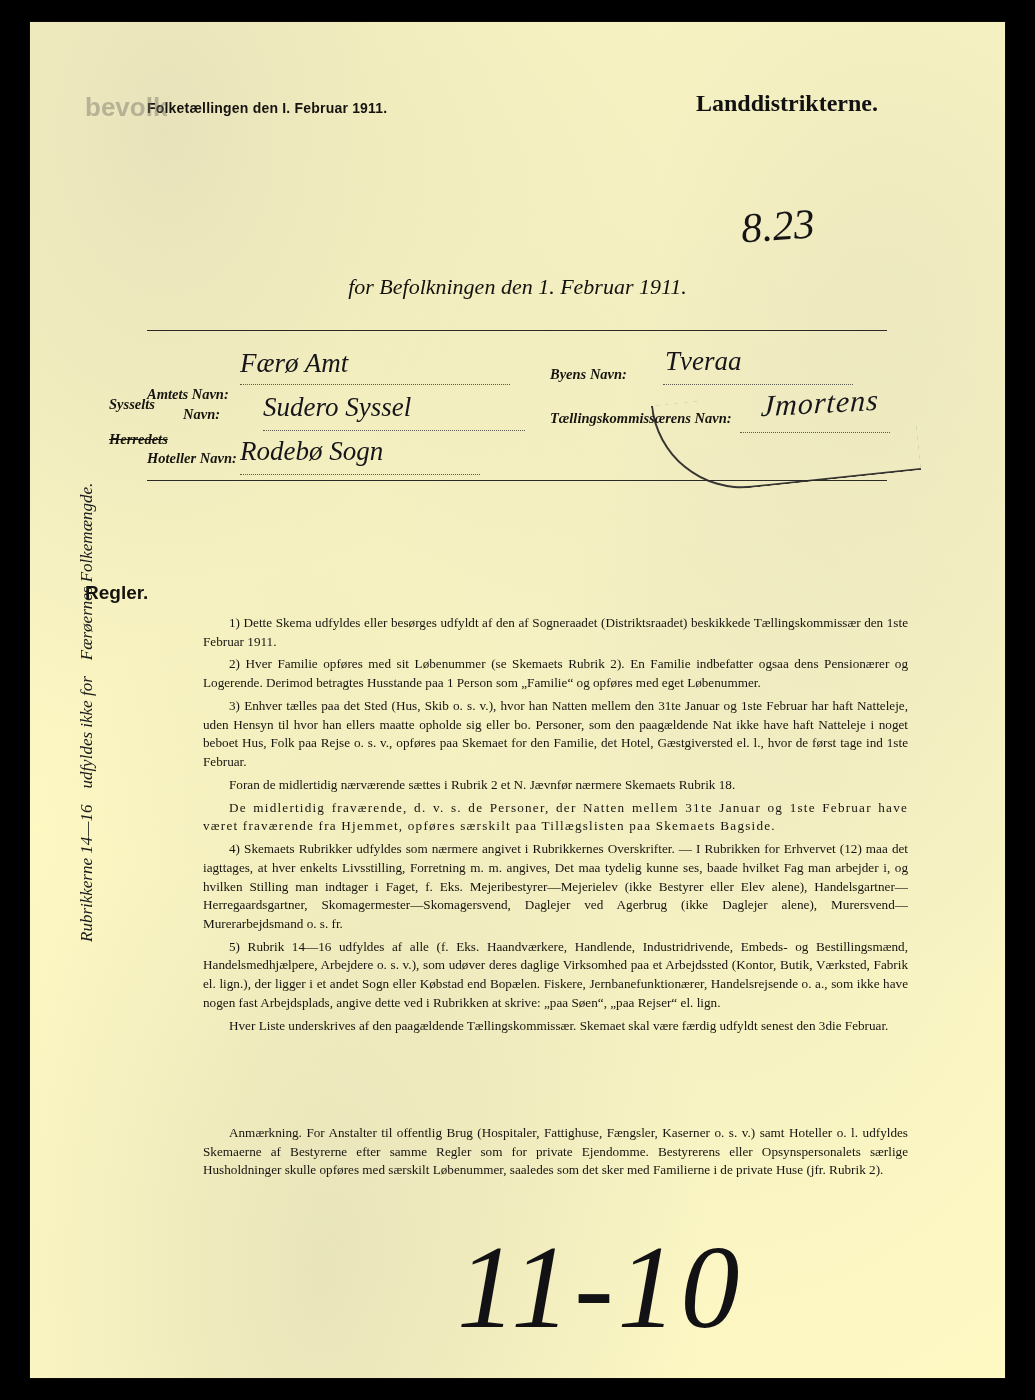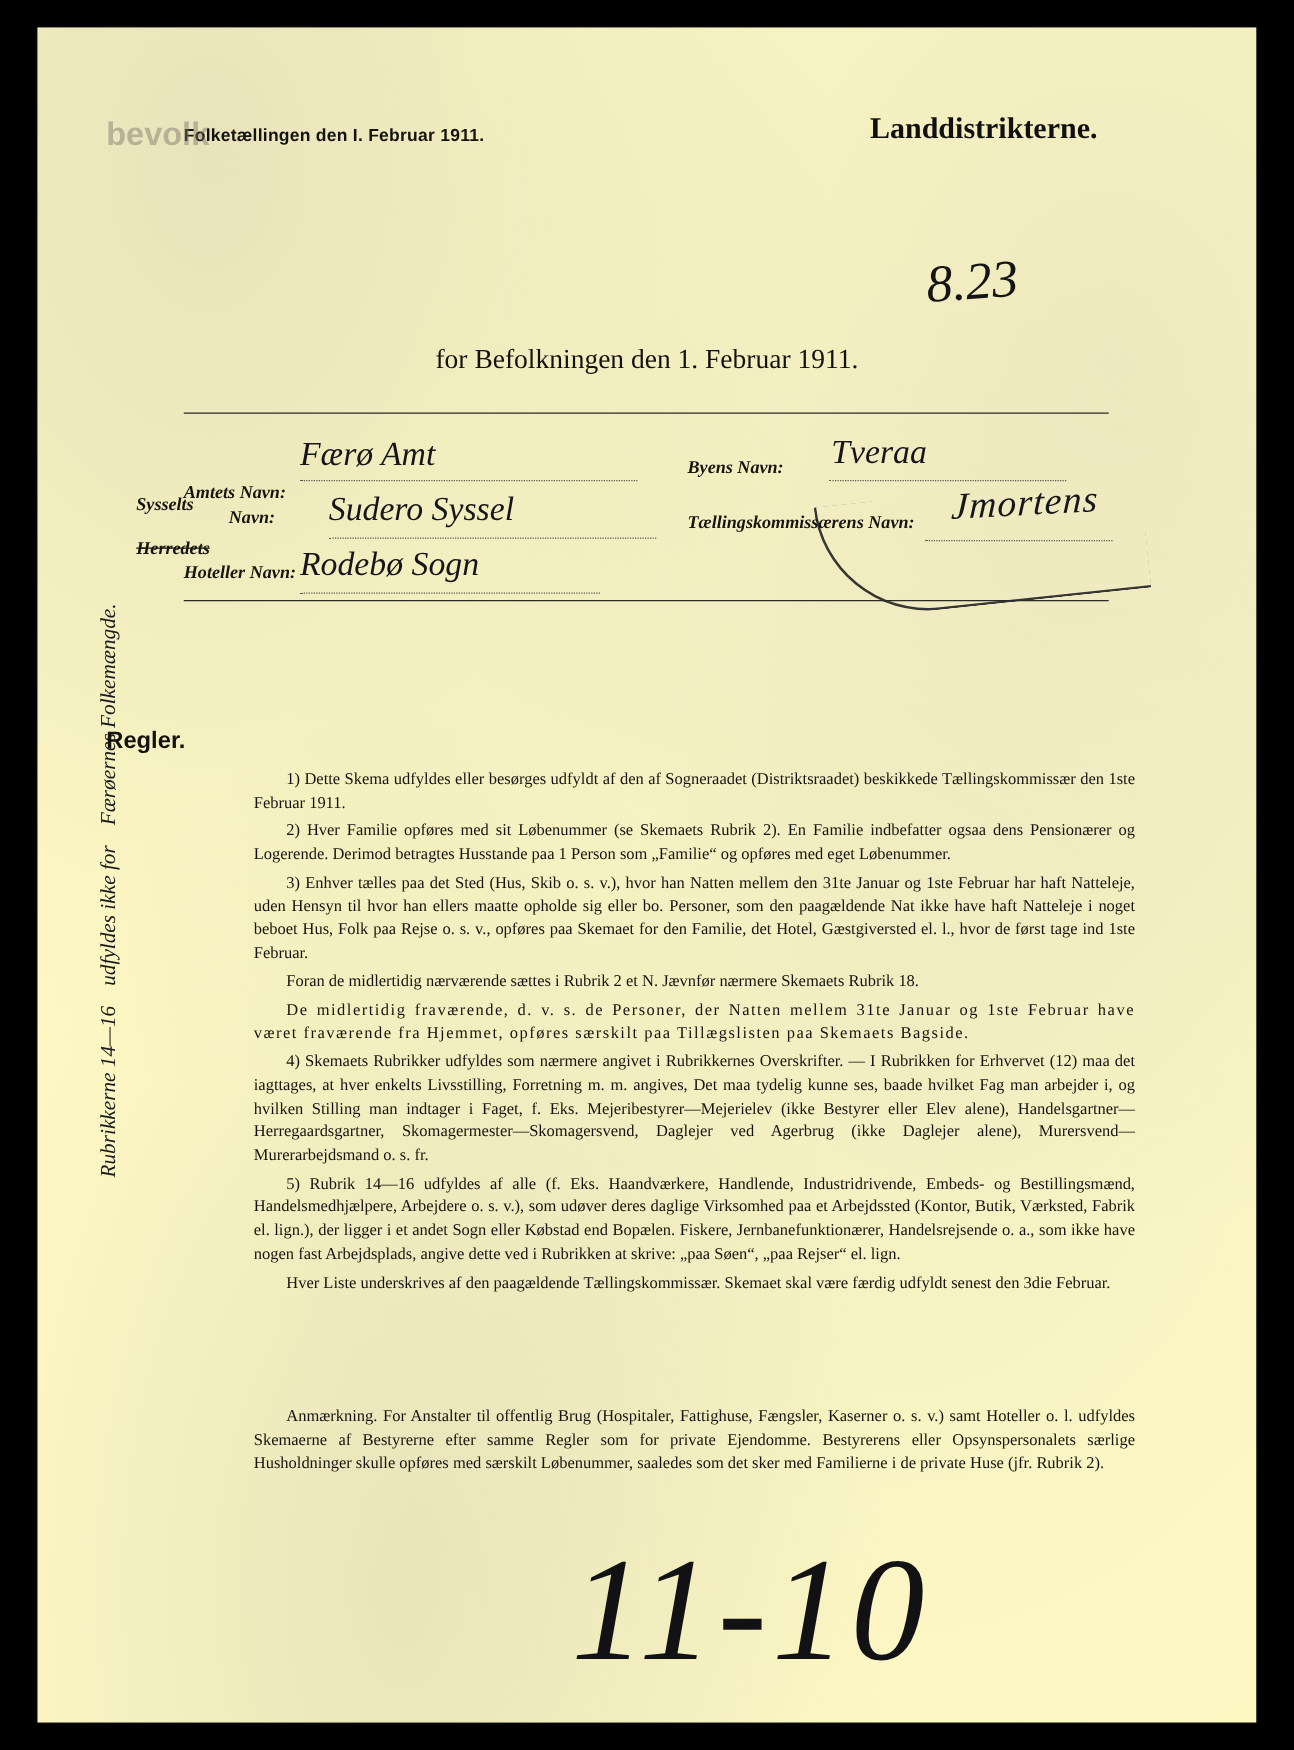--- a/index.html
+++ b/index.html
@@ -76,20 +76,21 @@
     letter-spacing: .5px;
     color: #14120e;
   }
   .subtitle {
     position: absolute;
     left: 0;
     top: 212px;
     width: 865px;
     text-align: center;
     font-family: "Liberation Serif", serif;
+    font-style: italic;
     font-size: 22px;
     color: #14120e;
   }
   .hand-nr {
     position: absolute;
     left: 656px;
     top: 140px;
     font-family: "Liberation Serif", serif;
     font-style: italic;
     font-size: 42px;

